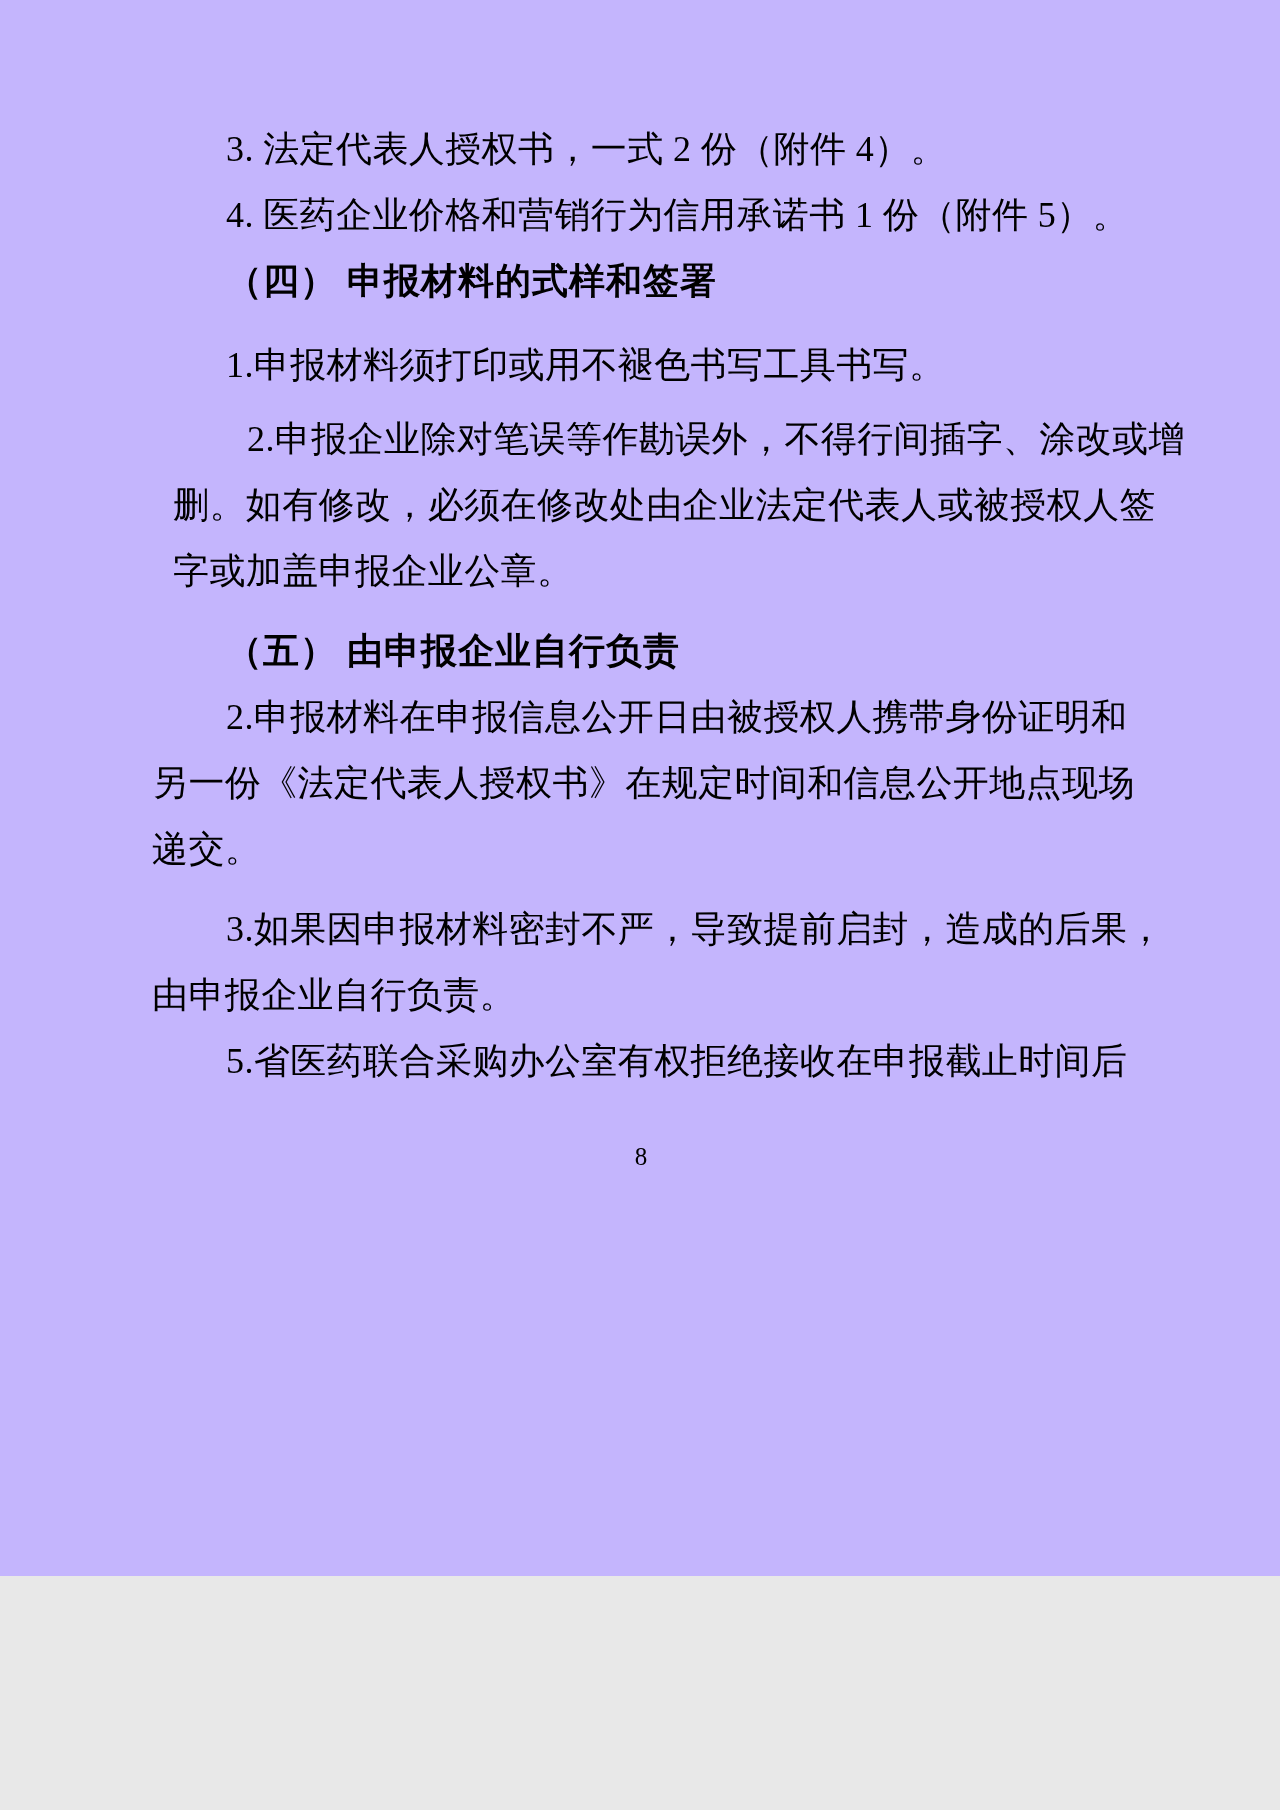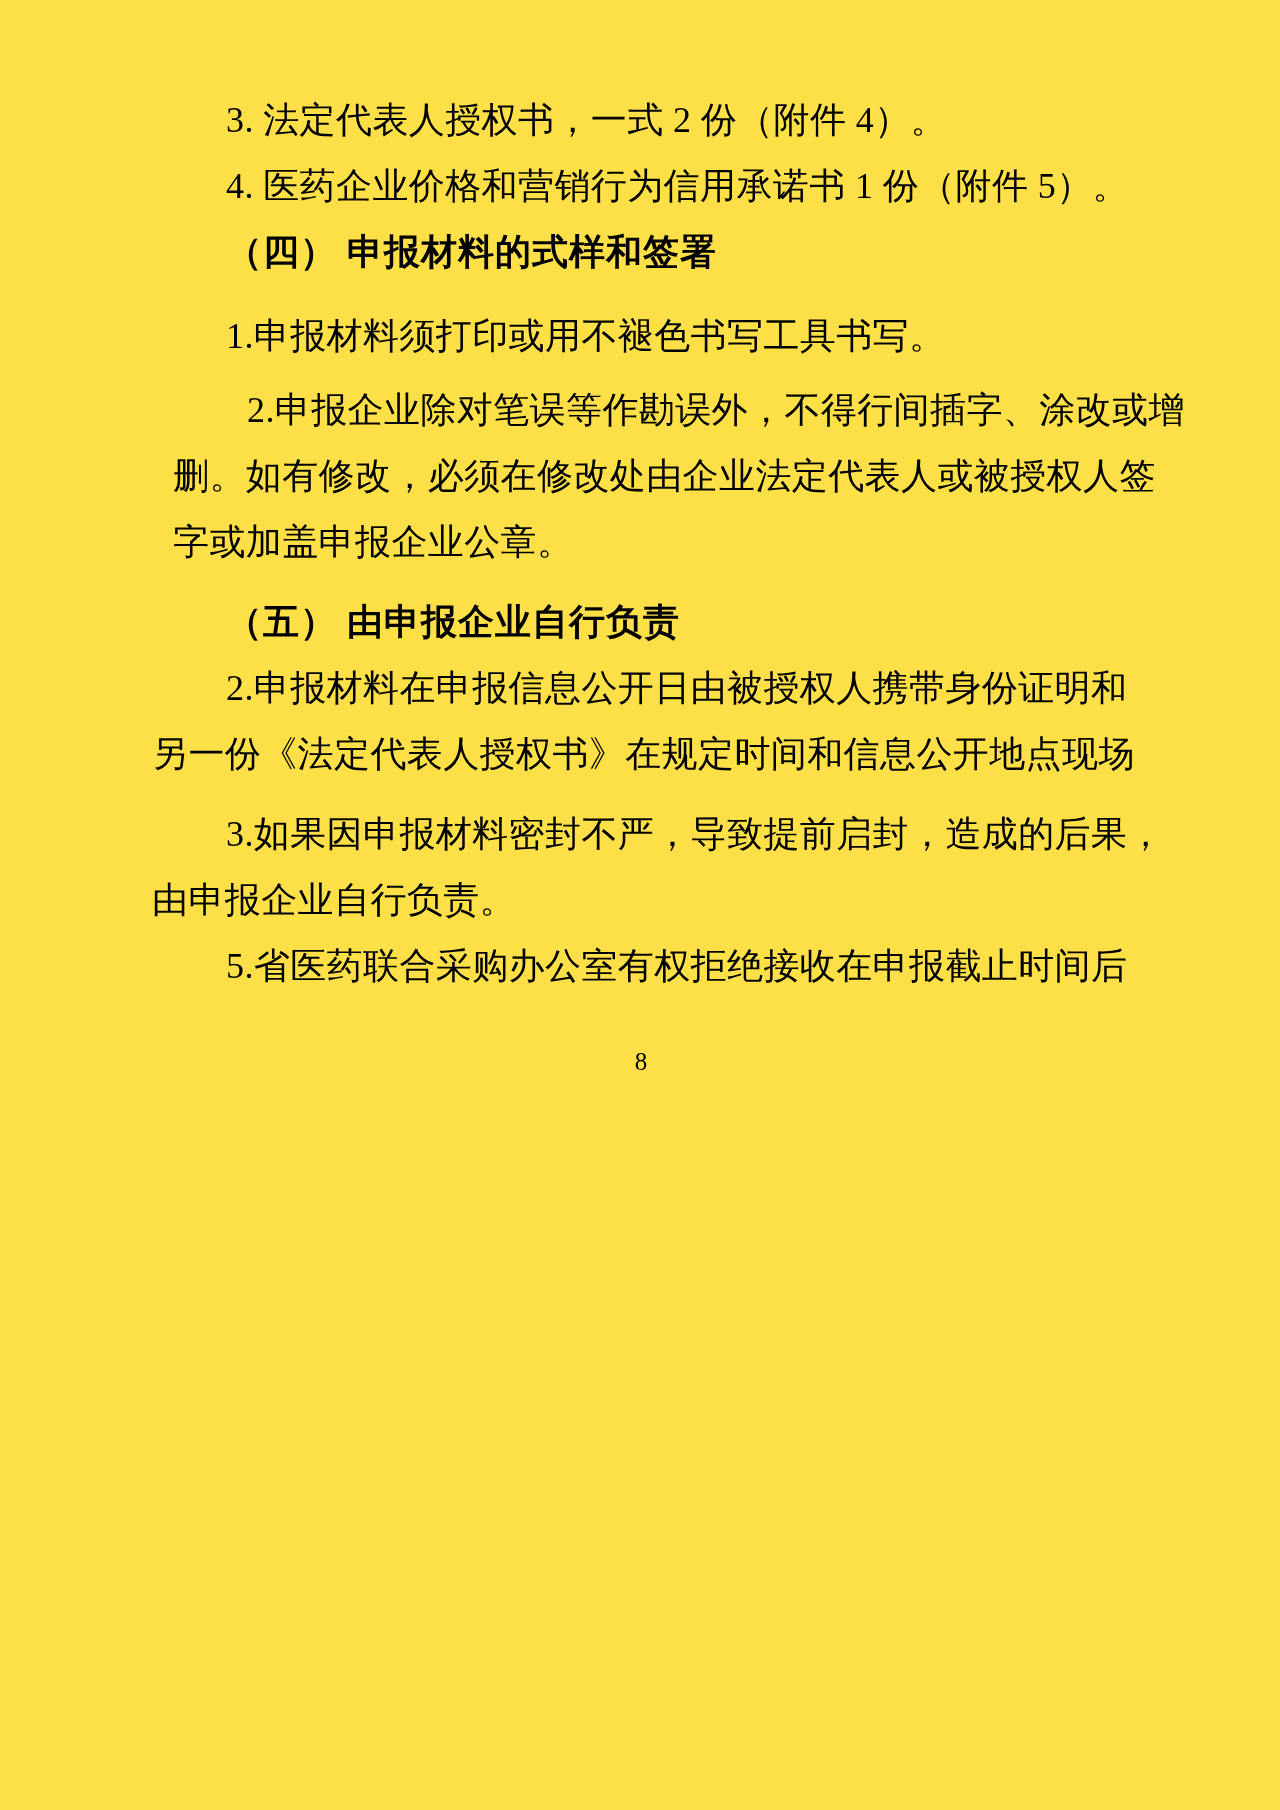--- a/index.html
+++ b/index.html
@@ -1,25 +1,25 @@
 <!DOCTYPE html>
 <html><head>
 <meta charset="utf-8">
 <style>
   html, body { margin: 0; padding: 0; background: #e8e8e8; }
   .page {
     position: relative;
     width: 1280px;
-    height: 1810px;
+    height: 1576px;
     margin: 0 auto;
-    background: #fde047;
+    background: #c4b5fd;
     color: #000000;
     font-family: "Liberation Serif", "DejaVu Serif", serif;
     box-sizing: border-box;
-    padding: 87px 150px 0 152px;
+    padding: 116px 150px 0 152px;
     overflow: hidden;
   }
   .doc-body { width: 100%; }
   .para { margin: 0; }
   .line {
     font-size: 36px;
     line-height: 66px;
     height: 66px;
     white-space: nowrap;
     letter-spacing: 0.4px;
@@ -65,20 +65,21 @@
         <div class="line">2.申报企业除对笔误等作勘误外，不得行间插字、涂改或增</div>
         <div class="line">删。如有修改，必须在修改处由企业法定代表人或被授权人签</div>
         <div class="line">字或加盖申报企业公章。</div>
       </div>
       <div class="para indent heading">
         <div class="line">（五） 由申报企业自行负责</div>
       </div>
       <div class="para indent">
         <div class="line">2.申报材料在申报信息公开日由被授权人携带身份证明和</div>
         <div class="line">另一份《法定代表人授权书》在规定时间和信息公开地点现场</div>
+        <div class="line">递交。</div>
       </div>
       <div class="para indent">
         <div class="line">3.如果因申报材料密封不严，导致提前启封，造成的后果，</div>
         <div class="line">由申报企业自行负责。</div>
       </div>
       <div class="para indent">
         <div class="line">5.省医药联合采购办公室有权拒绝接收在申报截止时间后</div>
       </div>
     </div>
   <div class="page-footer">

